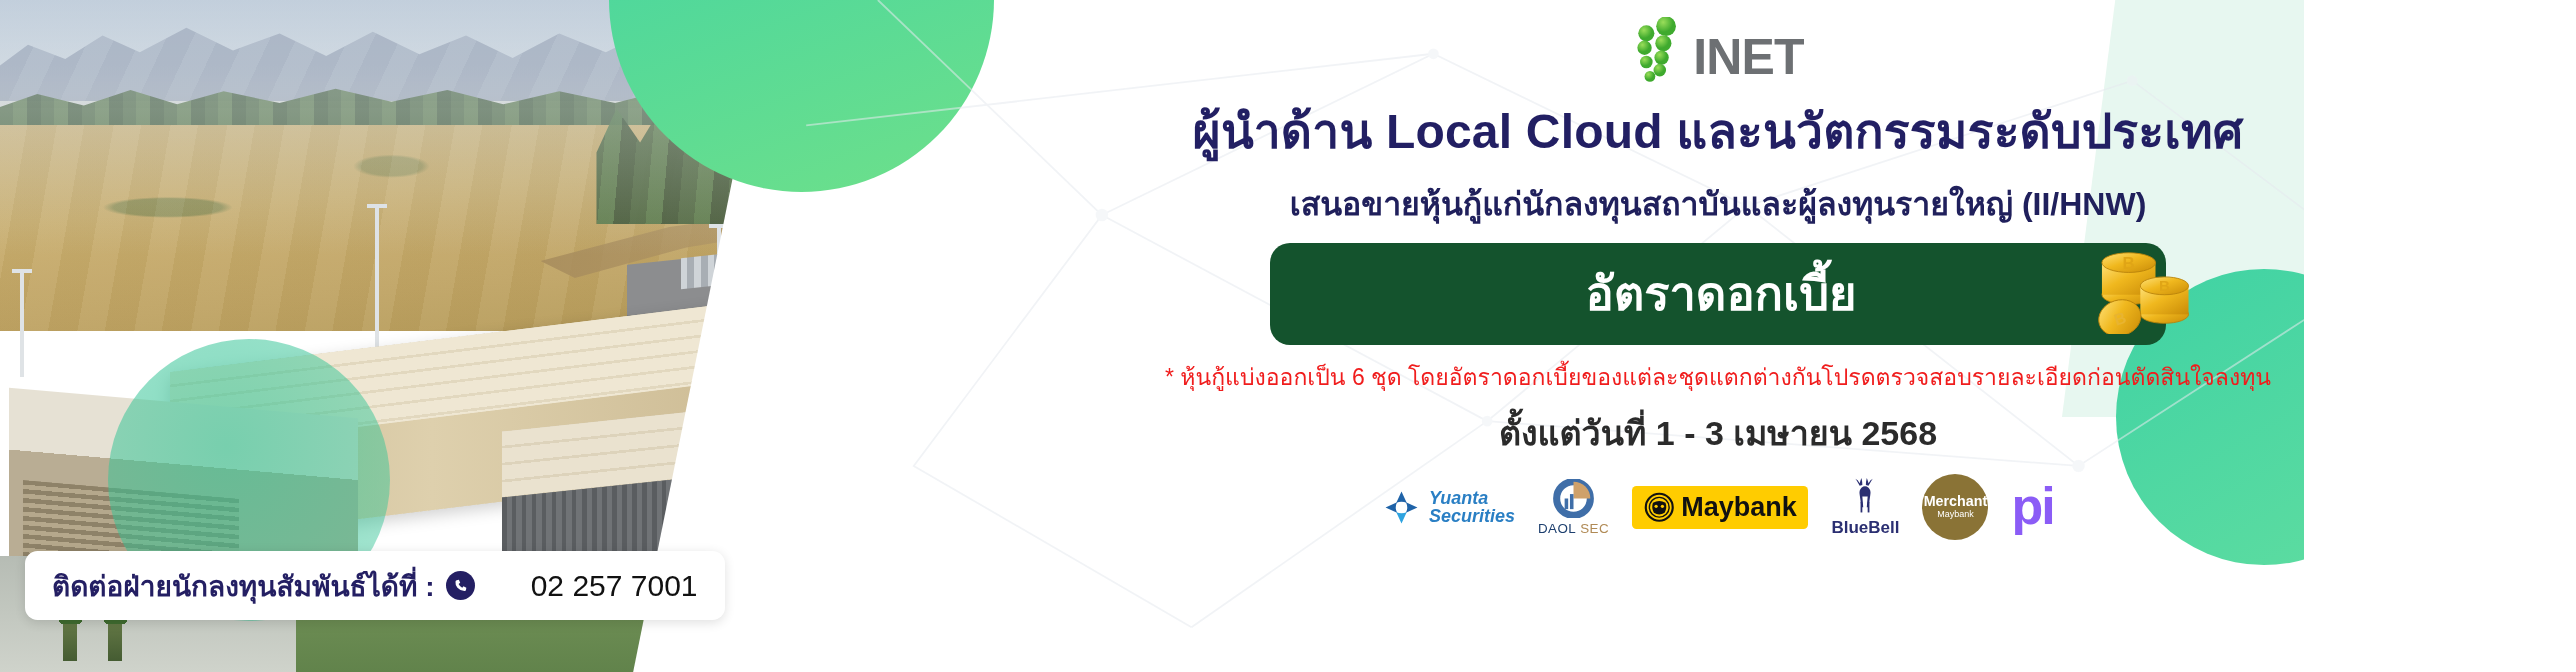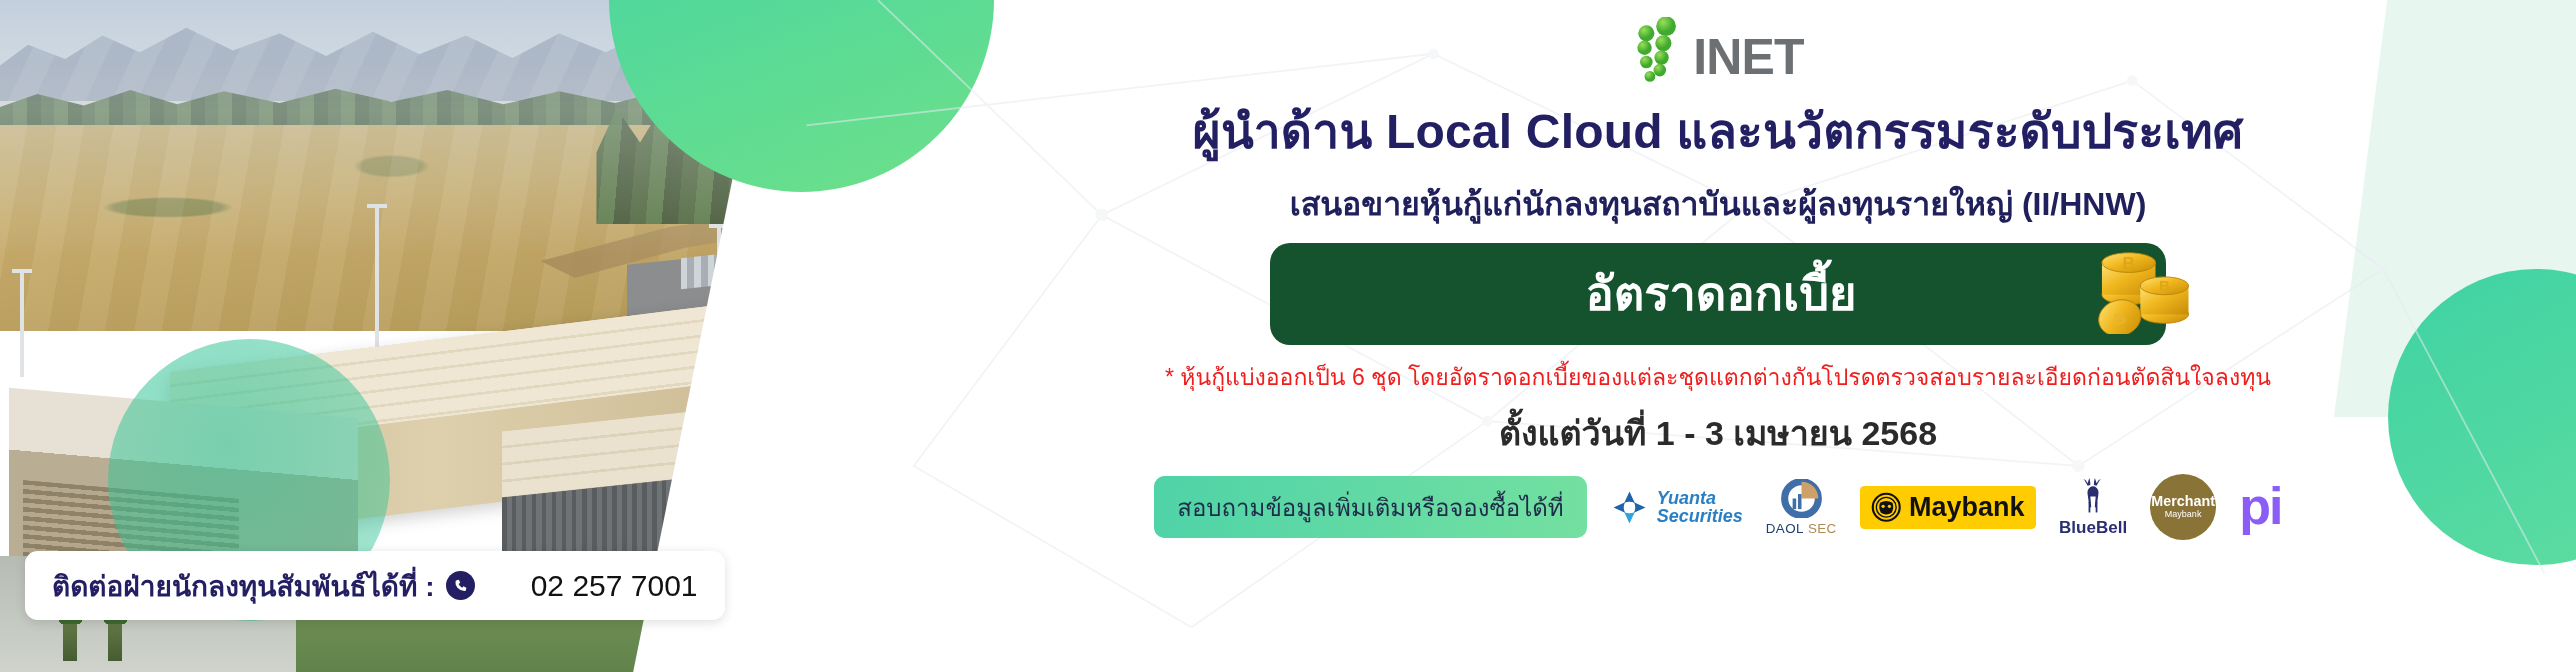--- a/index.html
+++ b/index.html
@@ -2,21 +2,21 @@
 <html style="font-size:14.3px"><head>
 <meta charset="utf-8">
 <style>
   * { margin:0; padding:0; box-sizing:border-box; }
   html,body { width:2576px; height:672px; overflow:hidden; }
   body {
     font-family:"Liberation Sans", sans-serif;
     background:#ffffff;
     position:relative;
   }
-  .banner { position:relative; width:2576px; height:672px; overflow:hidden; background:#fff; }
+  .banner { position:relative; width:2304px; height:672px; overflow:hidden; background:#fff; }
 
   
   .photo-wrap {
     position:absolute; left:0; top:0; width:932px; height:672px;
     overflow:hidden;
   }
   .photo { position:absolute; inset:0; }
   
   .ph-sky {
     position:absolute; left:0; top:0; width:100%; height:108px;
@@ -412,21 +412,20 @@
             <text x="34" y="119" font-size="18" font-weight="bold" fill="#e8b431" text-anchor="middle" font-family="Liberation Sans, sans-serif">B</text>
           </g>
         </g>
       </svg>
     </div>
 
     <div class="disclaimer">* หุ้นกู้แบ่งออกเป็น 6 ชุด โดยอัตราดอกเบี้ยของแต่ละชุดแตกต่างกันโปรดตรวจสอบรายละเอียดก่อนตัดสินใจลงทุน</div>
     <div class="daterange">ตั้งแต่วันที่ 1 - 3 เมษายน 2568</div>
 
     <div class="bottom-row">
-      <button class="cta">สอบถามข้อมูลเพิ่มเติมหรือจองซื้อได้ที่</button>
 
       <div class="partners">
 
         <div class="p-logo yuanta">
           <svg width="39" height="39" viewBox="0 0 44 44">
             <g fill="#1f63a8">
               <path d="M22 4 L28 17 Q22 14 16 17 Z"></path>
               <path d="M4 22 L17 16 Q14 22 17 28 Z"></path>
               <path d="M40 22 L27 16 Q30 22 27 28 Z"></path>
             </g>

